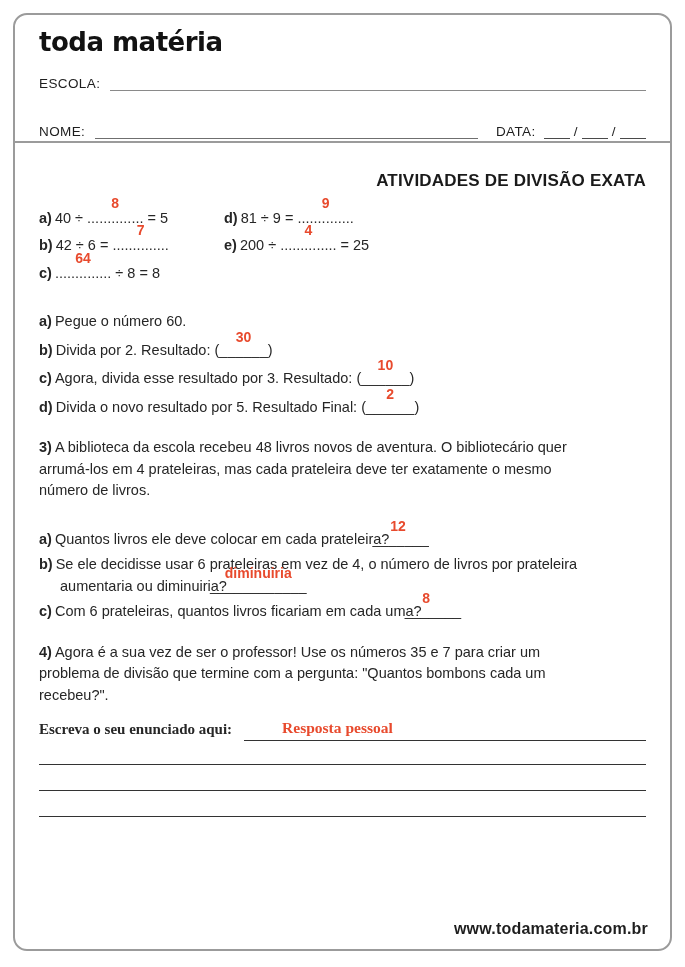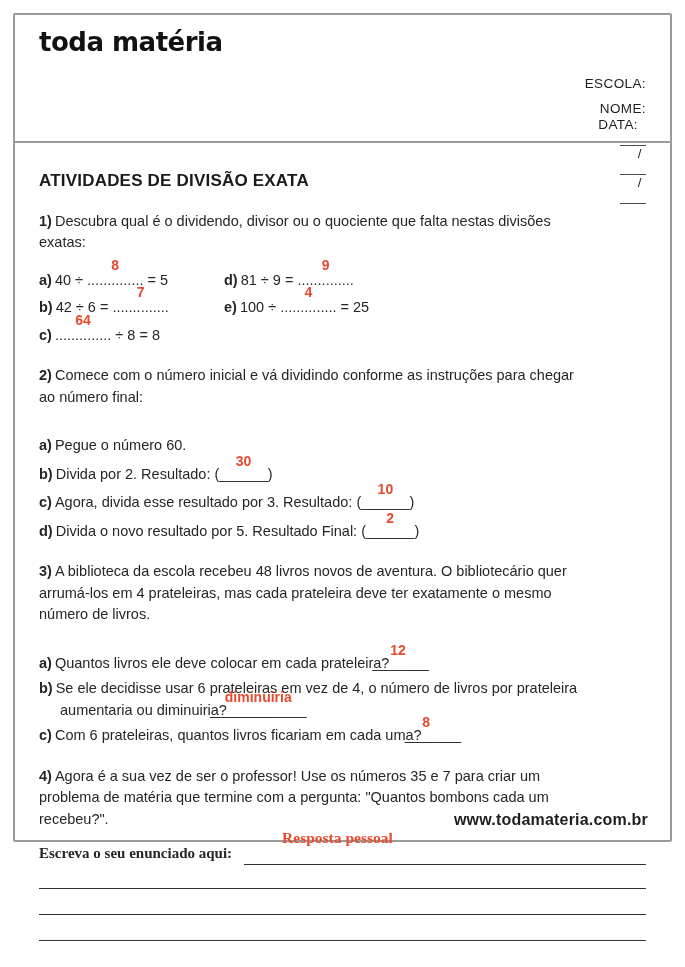--- a/index.html
+++ b/index.html
@@ -6,66 +6,66 @@
     --red:#e84a2d;
     --ink:#262626;
     --border:#9b9b9b;
   }
   html,body{margin:0;padding:0;}
   body{
     width:685px;height:967px;background:#ffffff;position:relative;
     font-family:"Liberation Sans",sans-serif;color:var(--ink);
   }
   .page{
-    position:absolute;left:13px;top:13px;width:659px;height:829px;
-    box-sizing:border-box;border:2px solid var(--border);border-radius:2px;background:#fff;
+    position:absolute;left:13px;top:13px;width:659px;height:938px;
+    box-sizing:border-box;border:2px solid var(--border);border-radius:14px;background:#fff;
   }
   
   header{
     box-sizing:border-box;height:128px;border-bottom:2px solid var(--border);
     padding:12px 24px 0 24px;
   }
   .logo{
     font-family:"DejaVu Sans",sans-serif;font-weight:bold;font-size:26px;
     letter-spacing:-0.5px;color:#121212;
   }
   .form-row{
-    display:flex;align-items:flex-end;font-size:13.5px;letter-spacing:0.4px;color:#1e1e1e;flex-direction:column;
+    display:flex;align-items:flex-end;font-size:13.5px;letter-spacing:0.4px;color:#1e1e1e;
   }
   .row-school{margin-top:19px;}
-  .row-name{margin-top:9px;}
+  .row-name{margin-top:33px;}
   .flabel{white-space:nowrap;}
   .fill-line{flex:1;border-bottom:1.5px solid #8a8a8a;height:13px;margin-left:10px;}
   .fill-line.name{margin-right:18px;border-bottom-color:#6f6f6f;}
   .date-slot{width:26px;border-bottom:1.5px solid #4a4a4a;height:13px;display:inline-block;}
   .date-sep{margin:0 4px;}
   .date-lab{margin-right:8px;}
   
   main{padding:0 24px;font-size:14.5px;line-height:21.5px;color:var(--ink);}
-  .title{font-size:17px;font-weight:bold;text-align:left;margin:27px 0 0 0;color:#1a1a1a;letter-spacing:0.2px;}
+  .title{font-size:17px;font-weight:bold;text-align:right;margin:27px 0 0 0;color:#1a1a1a;letter-spacing:0.2px;}
   .intro{margin:19px 0 0 0;}
   .qnum{font-weight:bold;margin-right:3px;}
   .lab{font-weight:bold;margin-right:3px;}
   .q1-grid{display:grid;grid-template-columns:185px auto;row-gap:6px;margin-top:16px;justify-content:start;}
   .q1-item{white-space:nowrap;}
   .slot{position:relative;display:inline-block;}
   .dots{color:#2a2a2a;}
   .ans{
     position:absolute;left:50%;top:-12px;transform:translateX(-50%);
     color:var(--red);font-weight:bold;font-size:14px;line-height:14px;white-space:nowrap;
   }
   .ans.low{top:-10px;}
   .items{margin-top:27px;}
   .item{margin-top:7px;}
   .items.tight .item{margin-top:4px;}
   .hang{padding-left:21px;text-indent:-21px;}
   .write-row{display:flex;align-items:flex-end;margin-top:13px;font-family:Liberation Serif, serif;}
   .write-label{font-weight:bold;font-size:15px;white-space:nowrap;}
   .write-fill{flex:1;margin-left:12px;border-bottom:1.6px solid #333;height:17px;position:relative;}
-  .write-ans{position:absolute;left:38px;bottom:15px;color:var(--red);font-weight:bold;font-size:15.5px;white-space:nowrap;}
+  .write-ans{position:absolute;left:38px;bottom:1px;color:var(--red);font-weight:bold;font-size:15.5px;white-space:nowrap;}
   .blank-line{border-bottom:1.6px solid #333;height:25px;}
   .blank-line.first{height:23px;}
   .resolva{margin-top:25px;font-weight:bold;font-size:15px;color:#1a1a1a;}
   .site{position:absolute;right:22px;bottom:11px;font-size:16px;font-weight:bold;letter-spacing:0.2px;color:#1e1e1e;}
 </style>
 </head>
 <body>
 
 <div class="page">
 
@@ -85,56 +85,48 @@
       <span class="date-sep">/</span>
       <span class="date-slot"></span>
       <span class="date-sep">/</span>
       <span class="date-slot"></span>
     </div>
   </header>
 
   <main>
     <h1 class="title">ATIVIDADES DE DIVISÃO EXATA</h1>
 
-    <p class="intro">
-      <span class="qnum">1)</span><span>Descubra qual é o dividendo, divisor ou o quociente que falta nestas divisões</span><br>
-      <span>exatas:</span>
-    </p>
 
     <div class="q1-grid">
       <div class="q1-item">
         <span class="lab">a)</span><span>40 ÷</span>
         <span class="slot"><span class="dots">..............</span><span class="ans">8</span></span>
         <span>= 5</span>
       </div>
       <div class="q1-item">
         <span class="lab">d)</span><span>81 ÷ 9 =</span>
         <span class="slot"><span class="dots">..............</span><span class="ans">9</span></span>
         <span></span>
       </div>
       <div class="q1-item">
         <span class="lab">b)</span><span>42 ÷ 6 =</span>
         <span class="slot"><span class="dots">..............</span><span class="ans">7</span></span>
         <span></span>
       </div>
       <div class="q1-item">
-        <span class="lab">e)</span><span>100 ÷</span>
+        <span class="lab">e)</span><span>200 ÷</span>
         <span class="slot"><span class="dots">..............</span><span class="ans">4</span></span>
         <span>= 25</span>
       </div>
       <div class="q1-item">
         <span class="lab">c)</span><span class="slot"><span class="dots">..............</span><span class="ans">64</span></span>
         <span>÷ 8 = 8</span>
       </div>
     </div>
 
-    <p class="intro">
-      <span class="qnum">2)</span><span>Comece com o número inicial e vá dividindo conforme as instruções para chegar</span><br>
-      <span>ao número final:</span>
-    </p>
 
     <div class="items">
       <div class="item">
         <span class="lab">a)</span><span>Pegue o número 60.</span>
       </div>
       <div class="item">
         <span class="lab">b)</span><span>Divida por 2. Resultado:</span>
         <span class="slot"><span>(</span><span class="slot"><span>______</span><span class="ans low">30</span></span><span>)</span></span>
       </div>
       <div class="item">
@@ -164,21 +156,21 @@
         <span class="slot"><span>____________</span><span class="ans low">diminuiria</span></span>
       </div>
       <div class="item hang">
         <span class="lab">c)</span><span>Com 6 prateleiras, quantos livros ficariam em cada uma?</span>
         <span class="slot"><span>_______</span><span class="ans low">8</span></span>
       </div>
     </div>
 
     <p class="intro">
       <span class="qnum">4)</span><span>Agora é a sua vez de ser o professor! Use os números 35 e 7 para criar um</span><br>
-      <span>problema de matéria que termine com a pergunta: "Quantos bombons cada um</span><br>
+      <span>problema de divisão que termine com a pergunta: "Quantos bombons cada um</span><br>
       <span>recebeu?".</span>
     </p>
 
     <div class="write-row">
       <span class="write-label">Escreva o seu enunciado aqui:</span>
       <span class="write-fill">
           <span class="write-ans">Resposta pessoal</span>
         </span>
     </div>
 

